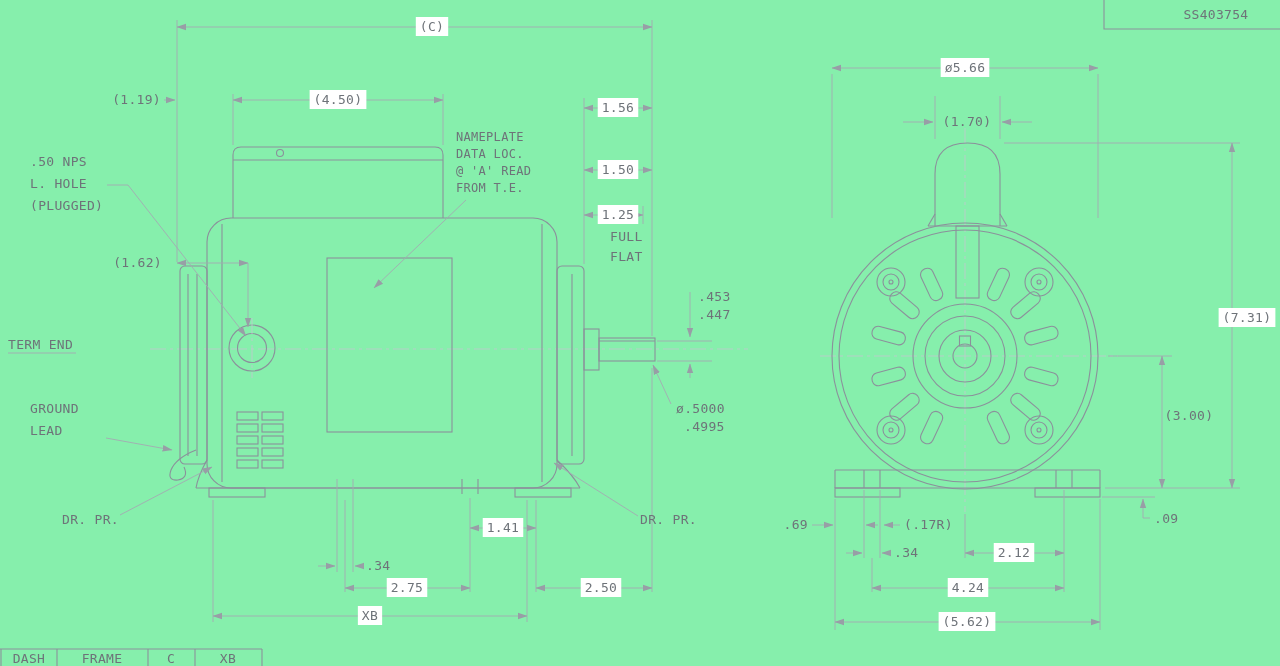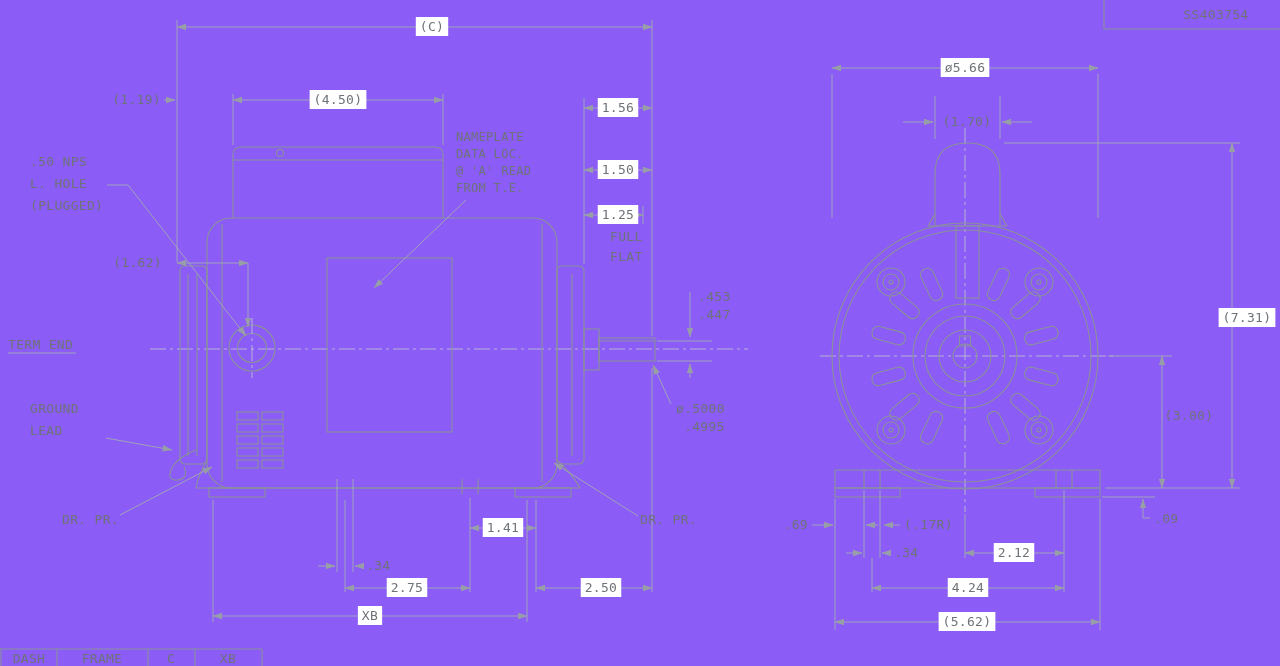--- a/index.html
+++ b/index.html
@@ -1,16 +1,16 @@
 <!DOCTYPE html>
 <html><head>
 <meta charset="utf-8">
 <style>
   html,body{margin:0;padding:0;background:#ffffff;}
-  .stage{position:relative;width:1280px;height:666px;background:#8b5cf6;overflow:hidden;}
+  .stage{position:relative;width:1280px;height:666px;background:#86efac;overflow:hidden;}
   svg text{font-family:"DejaVu Sans Mono","Liberation Mono",monospace;font-size:13px;fill:#6e7379;letter-spacing:.3px;}
   svg text.t12{font-size:12px;}
   .mid{text-anchor:middle;}
   .end{text-anchor:end;}
   .obj{stroke:#8b919b;fill:none;stroke-width:1.1;}
   .dim{stroke:#a4aab2;fill:none;stroke-width:0.9;}
   .cl{stroke:#c3c8cf;fill:none;stroke-width:0.8;stroke-dasharray:16 4 3 4;}
 </style>
 </head>
 <body>

